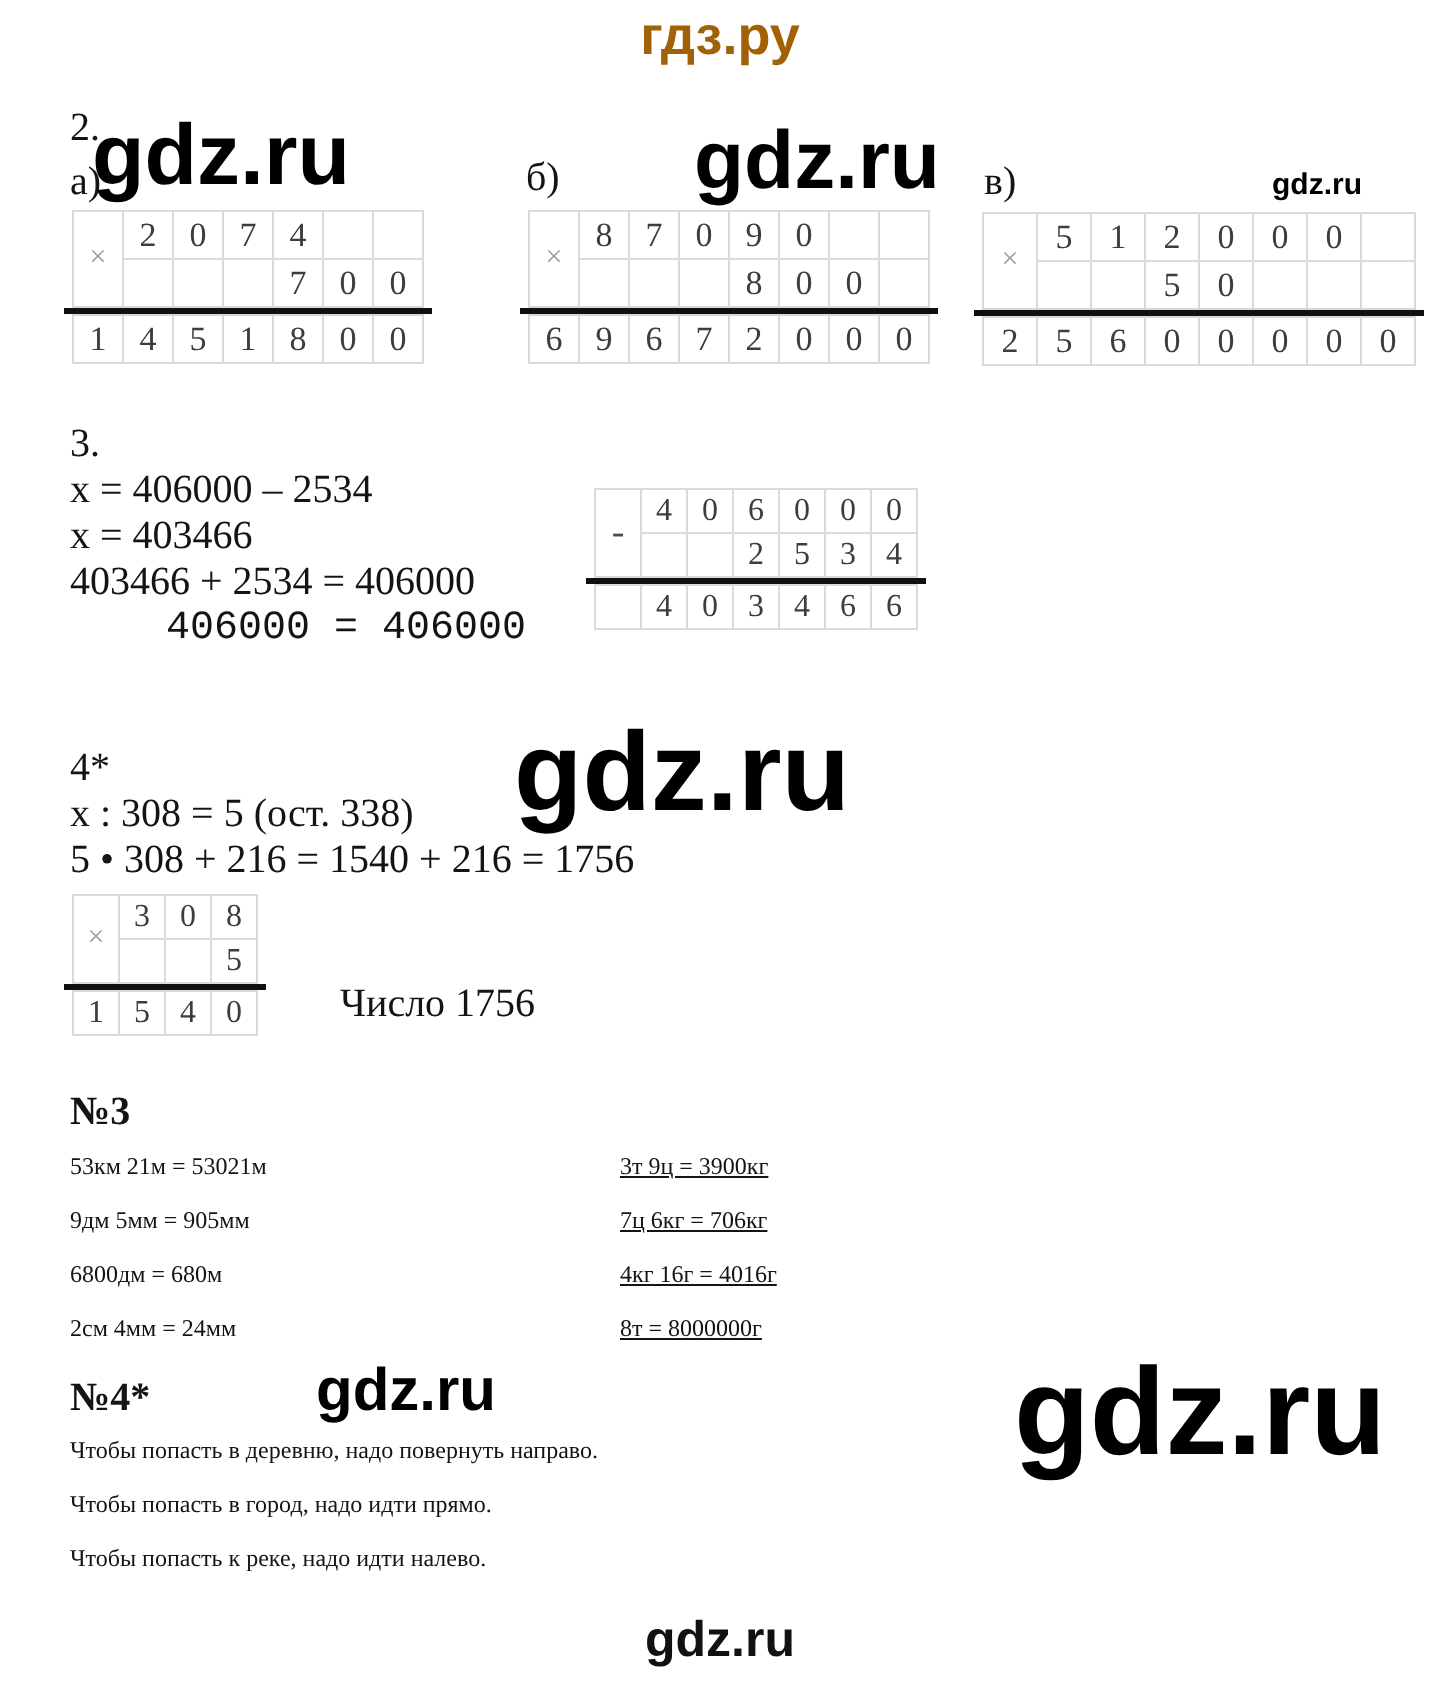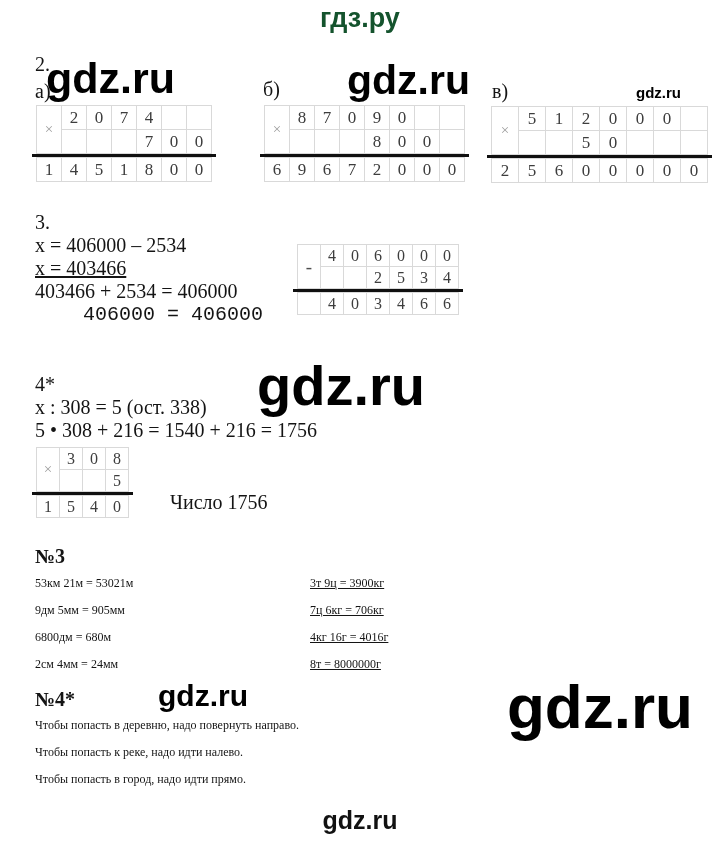--- a/index.html
+++ b/index.html
@@ -2,36 +2,36 @@
 <html><head>
 <meta charset="utf-8">
 <style>
   html,body{margin:0;padding:0;background:#fff;}
   .page{position:relative;width:720px;height:847px;background:#fff;overflow:hidden;
         font-family:"Liberation Serif", serif;color:#141414;}
   .abs{position:absolute;}
 
   
   .site-header{left:0;right:0;top:3px;text-align:center;
-    font-family:"Liberation Sans", sans-serif;font-weight:bold;font-size:27px;color:#14532d;}
+    font-family:"Liberation Sans", sans-serif;font-weight:bold;font-size:27px;color:#a16207;}
   .wm{font-family:"Liberation Sans", sans-serif;font-weight:bold;color:#000;line-height:1;white-space:nowrap;}
   .wm-a{left:46px;top:57px;font-size:43px;}
   .wm-b{left:347px;top:60px;font-size:41px;}
   .wm-v{left:636px;top:85px;font-size:15px;}
   .wm-4{left:257px;top:358px;font-size:56px;}
   .wm-n4{left:158px;top:681px;font-size:30px;}
   .wm-big{left:507px;top:676px;font-size:62px;}
   .site-footer{left:0;right:0;top:806px;text-align:center;
     font-family:"Liberation Sans", sans-serif;font-weight:bold;font-size:25px;color:#111;}
 
   
   .t20{font-size:20px;line-height:23px;}
   .lbl{font-size:20px;}
   .bold{font-weight:bold;}
-  .u{text-decoration:underline;}
+  .u{}
   .indent{padding-left:48px;font-family:Liberation Mono, monospace;}
   .lines27 div{font-size:12px;line-height:27px;white-space:nowrap;}
 
   
   .colgrid{display:grid;gap:1px;background:#d9d9d9;border:1px solid #d9d9d9;
     grid-template-rows:var(--rh) var(--rh) 3px var(--rh);}
   .colgrid .cell{background:#fff;display:flex;align-items:center;justify-content:center;
     font-family:"Liberation Serif", serif;font-size:var(--fs,17px);color:#3d3d3d;}
   .colgrid .op{grid-row:1 / span 2;color:#9c9c9c;font-size:15px;}
   .colgrid .op.minus{color:#4d4d4d;font-size:19px;}
@@ -201,19 +201,19 @@
     <div>7ц 6кг = 706кг</div>
     <div>4кг 16г = 4016г</div>
     <div>8т = 8000000г</div>
   </div>
 
   <div class="abs t20 bold" style="left:35px;top:688px;">№4*</div>
   <div class="abs wm wm-n4">gdz.ru</div>
   <div class="abs wm wm-big">gdz.ru</div>
   <div class="abs lines27" style="left:35px;top:712px;">
     <div>Чтобы попасть в деревню, надо повернуть направо.</div>
+    <div>Чтобы попасть в город, надо идти прямо.</div>
     <div>Чтобы попасть к реке, надо идти налево.</div>
-    <div>Чтобы попасть в город, надо идти прямо.</div>
   </div>
 
   <div class="abs site-footer">gdz.ru</div>
 
 </div>
 
 </body></html>

